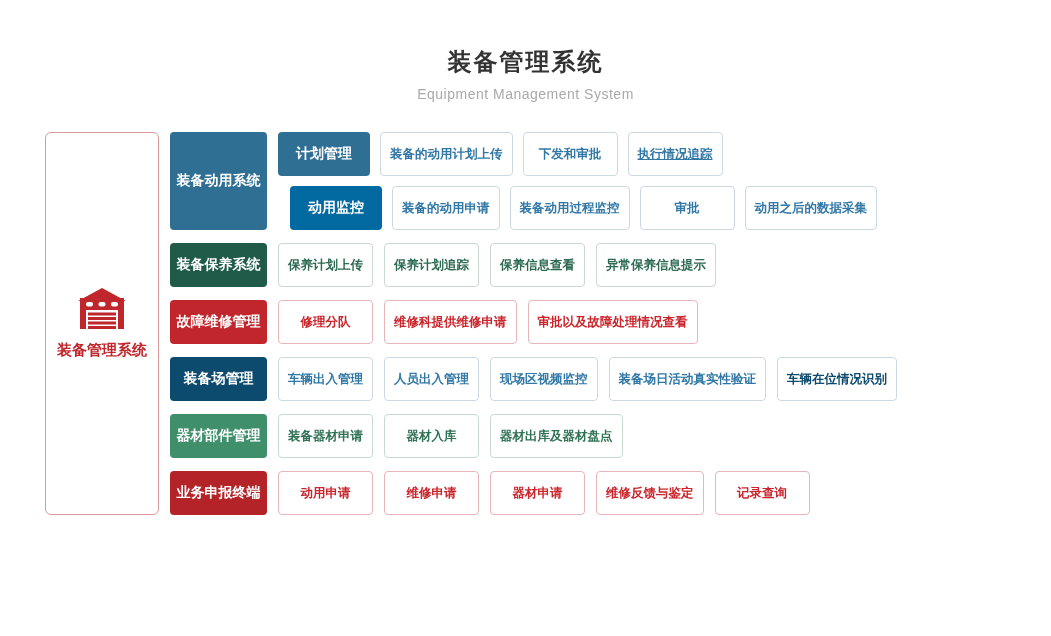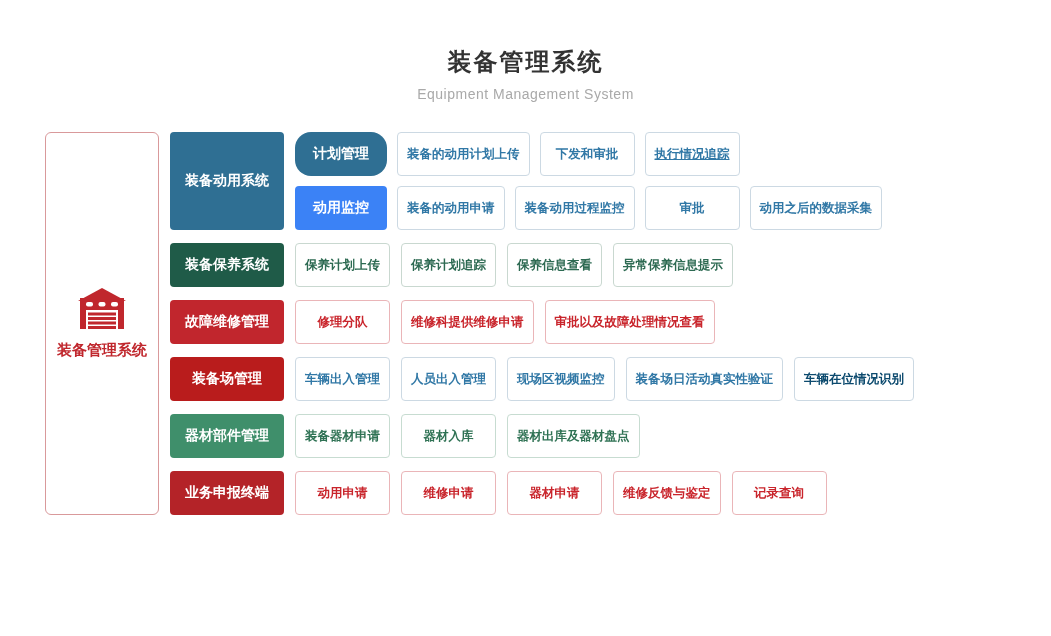--- a/index.html
+++ b/index.html
@@ -18,21 +18,21 @@
     width:112px; border:1px solid #d9999b; border-radius:6px;
     display:flex; align-items:center; justify-content:center;
     background:#ffffff;
   }
   .root-inner { text-align:center; }
   .root-label { color:#c0272d; font-weight:bold; font-size:15px; margin-top:8px; white-space:nowrap; }
 
   .diagram { display:flex; flex-direction:column; gap:13px; }
   .module-row { display:flex; gap:11px; align-items:stretch; }
   .cat-box {
-    width:114px; min-height:44px; border-radius:4px; flex:none;
+    width:97px; min-height:44px; border-radius:4px; flex:none;
     display:flex; align-items:center; justify-content:center;
     color:#ffffff; font-weight:bold; font-size:14px; text-align:center;
   }
   .group-col { display:flex; flex-direction:column; gap:10px; }
   .group-row { display:flex; gap:10px; }
   .sub-box {
     width:92px; height:44px; border-radius:4px; flex:none;
     display:flex; align-items:center; justify-content:center;
     color:#ffffff; font-weight:bold; font-size:14px;
   }
@@ -70,27 +70,27 @@
         </svg>
         <div class="root-label">装备管理系统</div>
       </div>
     </div>
 
     <div class="diagram" id="diagram">
         <div class="module-row">
           <div class="cat-box" style="background: rgb(47, 111, 147);">装备动用系统</div>
           <div class="group-col">
             <div class="group-row">
-              <div class="sub-box" style="background: rgb(47, 111, 147); border-radius: 16px;">计划管理</div>
+              <div class="sub-box" style="background: rgb(47, 111, 147);">计划管理</div>
               <div class="item-box" style="color: rgb(49, 120, 166); border-color: rgb(204, 217, 227);">装备的动用计划上传</div>
               <div class="item-box" style="color: rgb(49, 120, 166); border-color: rgb(204, 217, 227);">下发和审批</div>
               <div class="item-box" style="color: rgb(49, 120, 166); border-color: rgb(204, 217, 227); text-decoration: underline;">执行情况追踪</div>
             </div>
             <div class="group-row">
-              <div class="sub-box" style="background: #3b82f6;">动用监控</div>
+              <div class="sub-box" style="background: #0369a1; margin-left: 12px;">动用监控</div>
               <div class="item-box" style="color: rgb(49, 120, 166); border-color: rgb(204, 217, 227);">装备的动用申请</div>
               <div class="item-box" style="color: rgb(49, 120, 166); border-color: rgb(204, 217, 227);">装备动用过程监控</div>
               <div class="item-box" style="color: rgb(49, 120, 166); border-color: rgb(204, 217, 227);">审批</div>
               <div class="item-box" style="color: rgb(49, 120, 166); border-color: rgb(204, 217, 227);">动用之后的数据采集</div>
             </div>
           </div>
         </div>
         <div class="module-row">
           <div class="cat-box" style="background: rgb(31, 91, 72);">装备保养系统</div>
           <div class="item-box" style="color: rgb(45, 106, 82); border-color: rgb(201, 216, 208);">保养计划上传</div>
@@ -98,21 +98,21 @@
           <div class="item-box" style="color: rgb(45, 106, 82); border-color: rgb(201, 216, 208);">保养信息查看</div>
           <div class="item-box" style="color: rgb(45, 106, 82); border-color: rgb(201, 216, 208);">异常保养信息提示</div>
         </div>
         <div class="module-row">
           <div class="cat-box" style="background: rgb(193, 38, 45);">故障维修管理</div>
           <div class="item-box" style="color: rgb(201, 37, 44); border-color: rgb(234, 181, 184);">修理分队</div>
           <div class="item-box" style="color: rgb(201, 37, 44); border-color: rgb(234, 181, 184);">维修科提供维修申请</div>
           <div class="item-box" style="color: rgb(201, 37, 44); border-color: rgb(234, 181, 184);">审批以及故障处理情况查看</div>
         </div>
         <div class="module-row">
-          <div class="cat-box" style="background: #b91c1c;">装备场管理</div>
+          <div class="cat-box" style="background: #0c4a6e;">装备场管理</div>
           <div class="item-box" style="color: rgb(49, 120, 166); border-color: rgb(204, 217, 227);">车辆出入管理</div>
           <div class="item-box" style="color: rgb(49, 120, 166); border-color: rgb(204, 217, 227);">人员出入管理</div>
           <div class="item-box" style="color: rgb(49, 120, 166); border-color: rgb(204, 217, 227);">现场区视频监控</div>
           <div class="item-box" style="color: rgb(49, 120, 166); border-color: rgb(204, 217, 227);">装备场日活动真实性验证</div>
           <div class="item-box" style="color: #0c4a6e; border-color: rgb(204, 217, 227); font-family: Liberation Serif, serif;">车辆在位情况识别</div>
         </div>
         <div class="module-row">
           <div class="cat-box" style="background: rgb(63, 143, 107);">器材部件管理</div>
           <div class="item-box" style="color: rgb(47, 114, 84); border-color: rgb(199, 220, 209);">装备器材申请</div>
           <div class="item-box" style="color: rgb(47, 114, 84); border-color: rgb(199, 220, 209);">器材入库</div>

